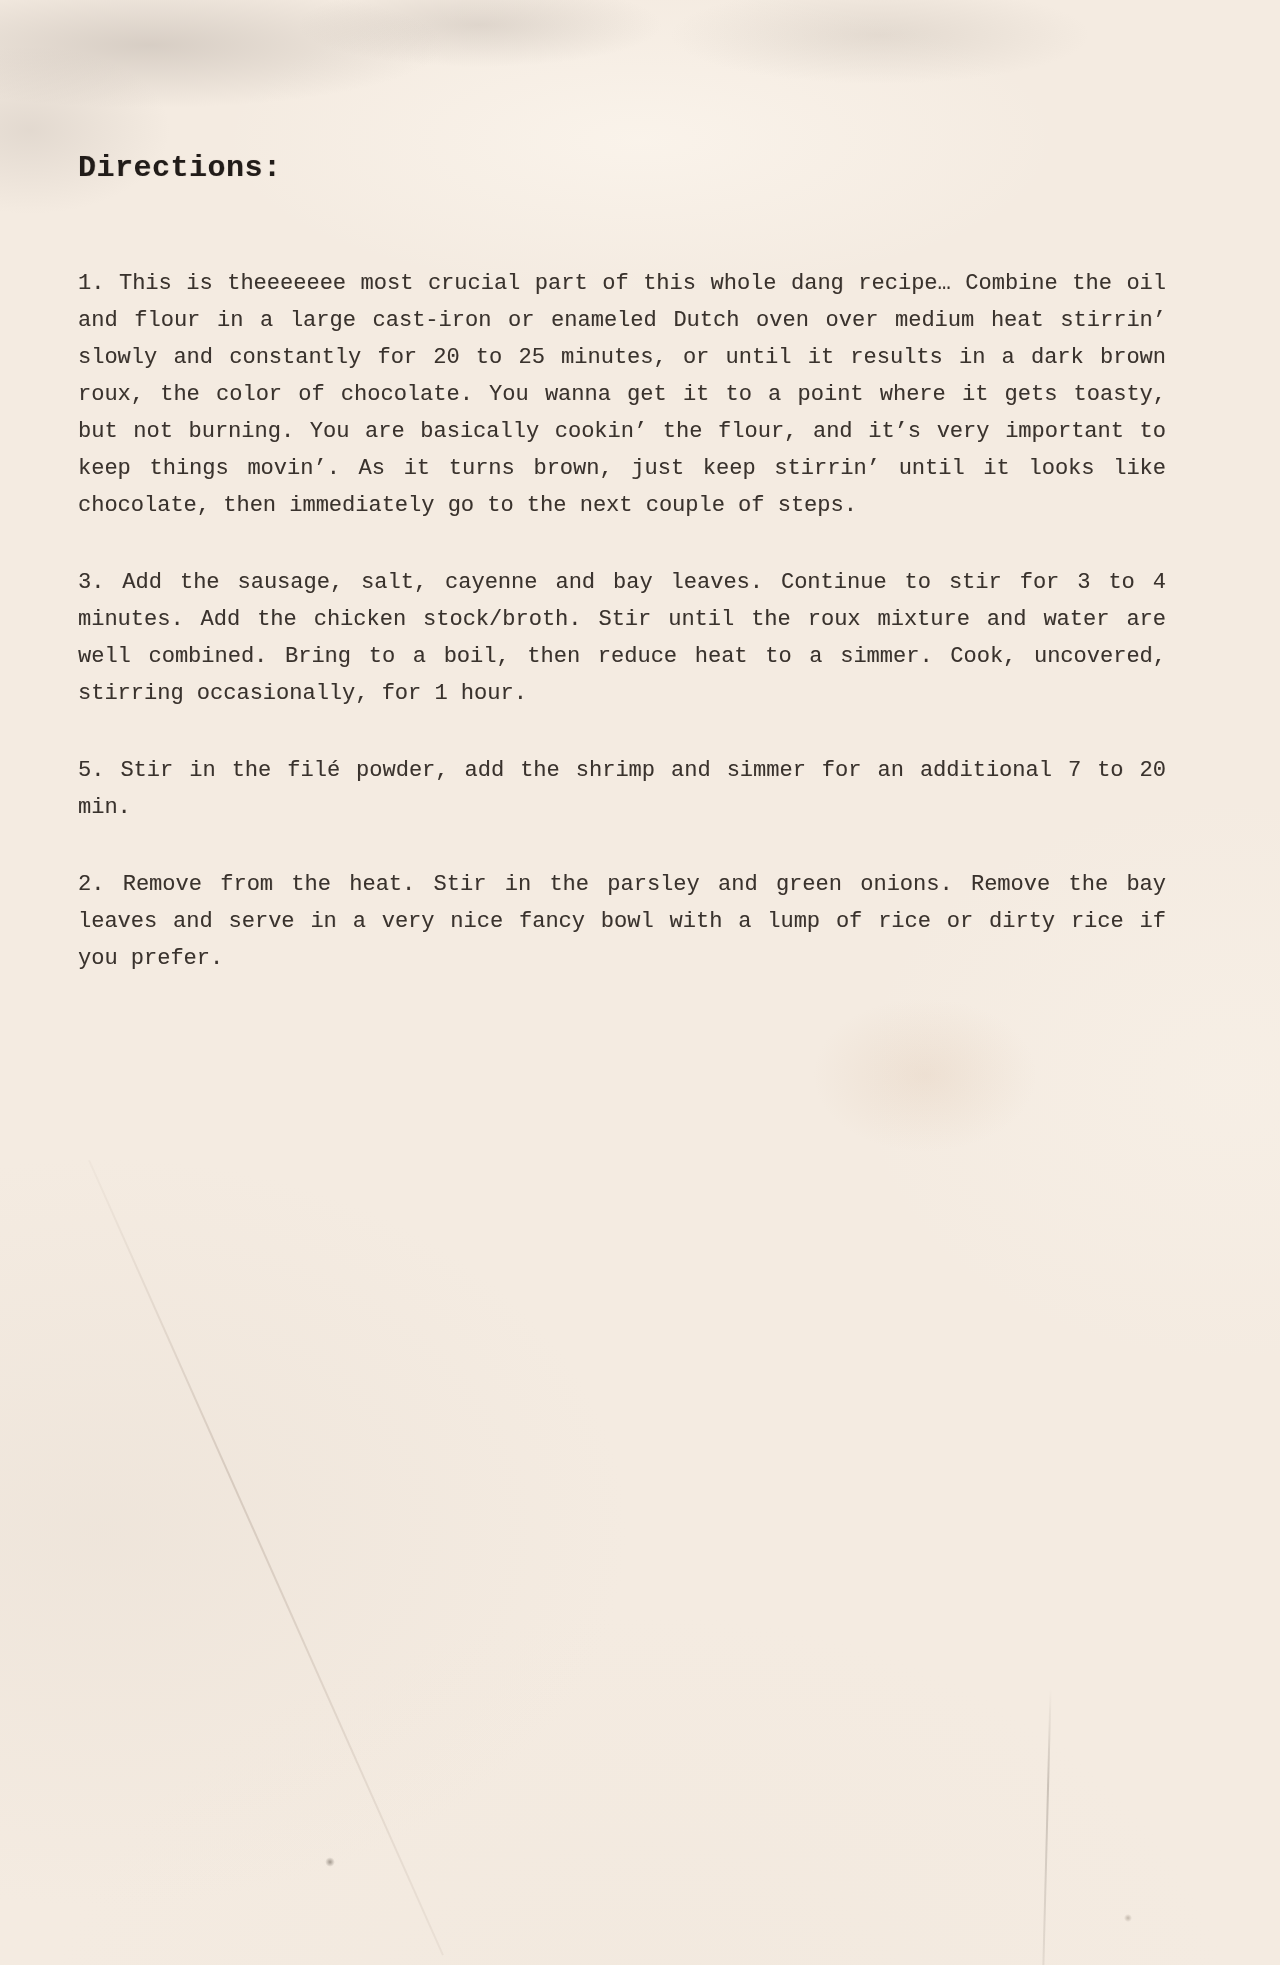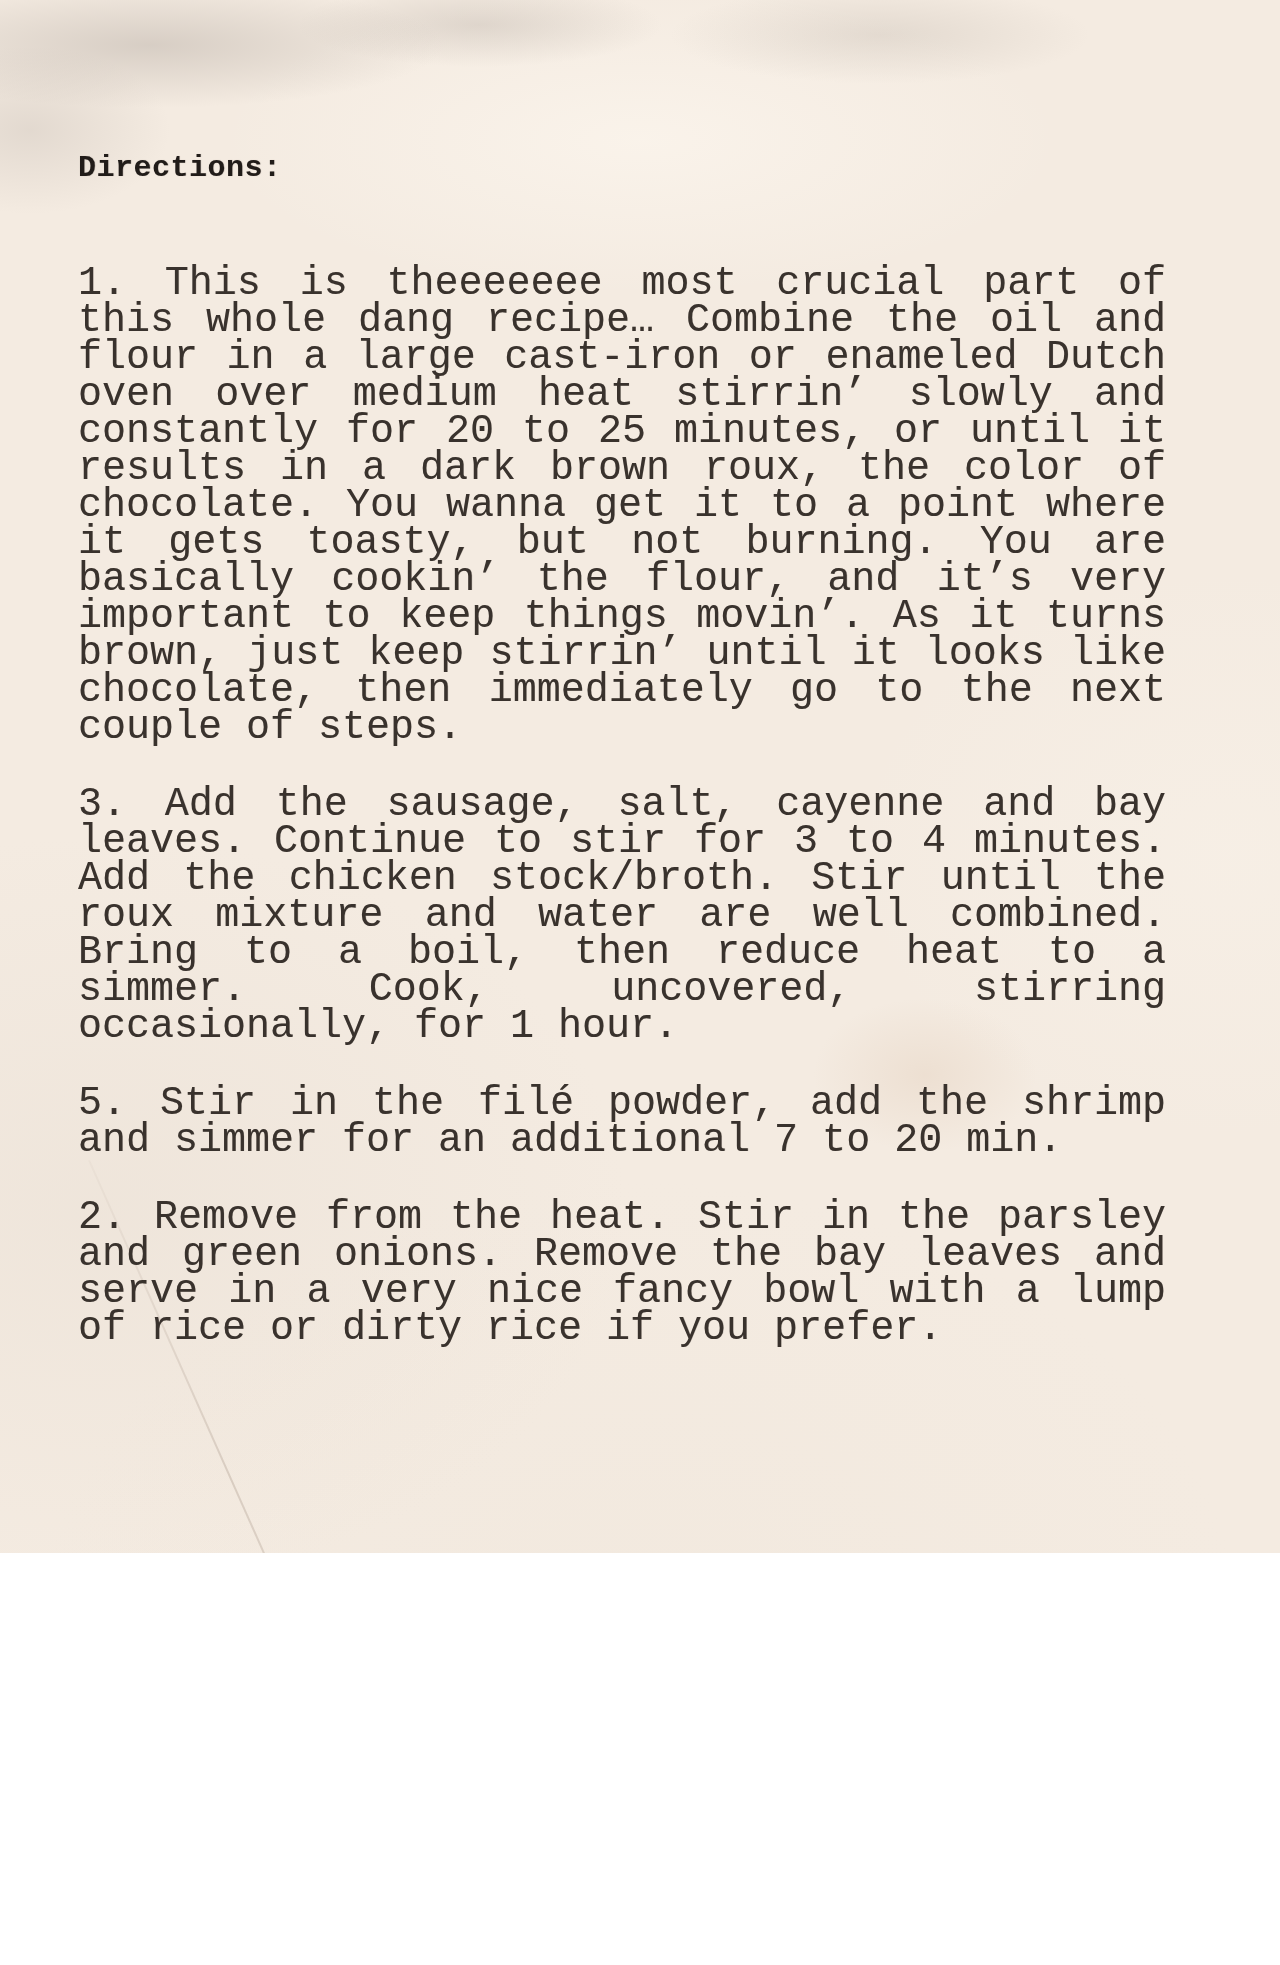--- a/index.html
+++ b/index.html
@@ -7,21 +7,21 @@
     padding: 0;
   }
   body {
     width: 1280px;
     height: 1965px;
     font-family: "Liberation Mono", "DejaVu Sans Mono", monospace;
   }
   .paper {
     position: relative;
     width: 1280px;
-    height: 1553px;
+    height: 1965px;
     overflow: hidden;
     background:
       radial-gradient(ellipse 420px 90px at 150px 45px,  rgba(168,158,150,0.38), rgba(168,158,150,0) 70%),
       radial-gradient(ellipse 260px 60px at 480px 25px,  rgba(170,160,152,0.30), rgba(170,160,152,0) 70%),
       radial-gradient(ellipse 300px 70px at 880px 35px,  rgba(175,165,155,0.25), rgba(175,165,155,0) 70%),
       radial-gradient(ellipse 200px 120px at 30px 130px, rgba(180,170,162,0.28), rgba(180,170,162,0) 70%),
       radial-gradient(ellipse 600px 220px at 640px 140px, rgba(252,246,238,0.70), rgba(252,246,238,0) 70%),
       radial-gradient(ellipse 6px 6px at 330px 1862px,   rgba(95,85,75,0.55),   rgba(95,85,75,0) 80%),
       radial-gradient(ellipse 5px 5px at 1128px 1918px,  rgba(120,105,90,0.40), rgba(120,105,90,0) 80%),
       radial-gradient(ellipse 160px 110px at 925px 1075px, rgba(205,170,140,0.18), rgba(205,170,140,0) 70%),
@@ -59,21 +59,21 @@
     margin: 0 0 78px 0;
     font-size: 30px;
     line-height: 37px;
     font-weight: bold;
     letter-spacing: 0.5px;
     color: #211c19;
     text-shadow: 0.4px 0.4px 0.7px rgba(60,50,42,0.35);
   }
   .step {
     margin: 0 0 40px 0;
-    font-size: 40px;
+    font-size: 22px;
     line-height: 37px;
     text-align: justify;
     color: #39322d;
     text-shadow: 0.3px 0.3px 0.6px rgba(80,70,60,0.30);
   }
   .emph {
     font-weight: bold;
     font-style: italic;
     color: #211c19;
   }

